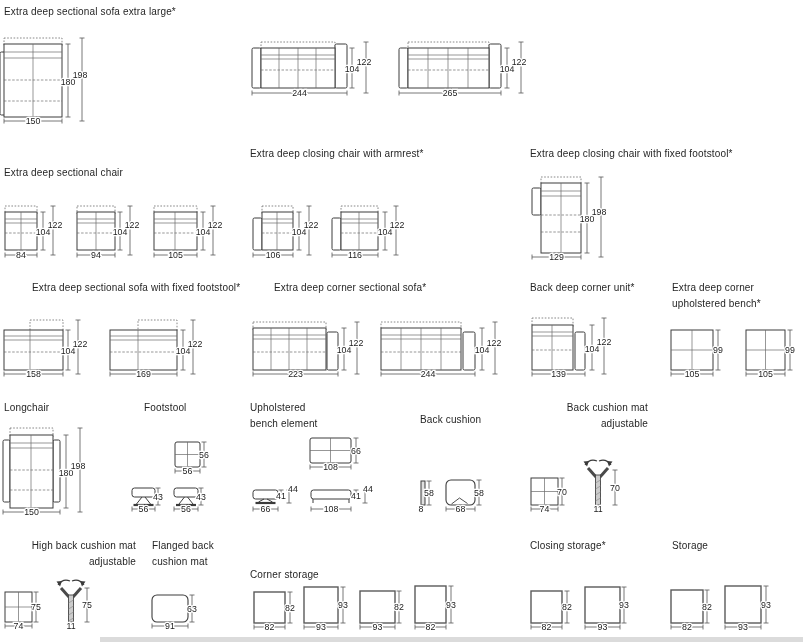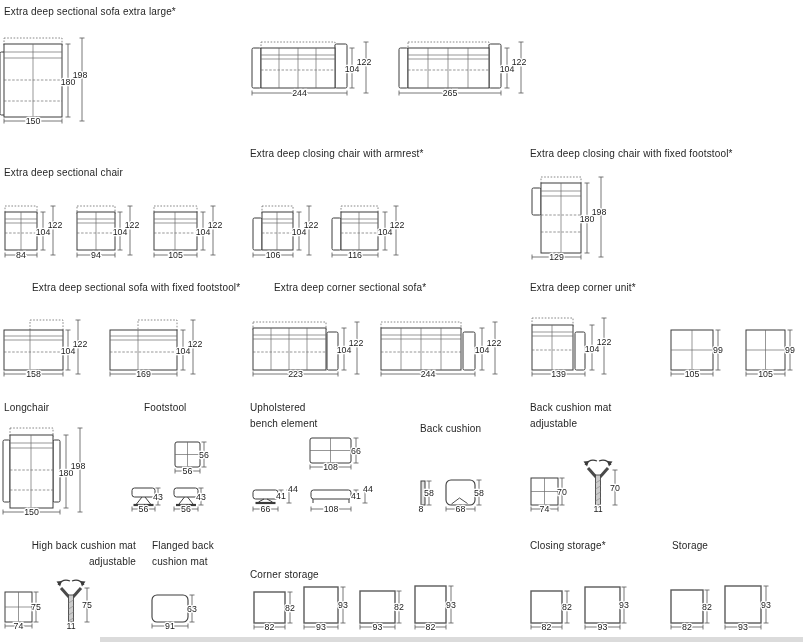--- a/index.html
+++ b/index.html
@@ -20,27 +20,28 @@
 <div id="sheet">
 
   <div class="sec-title" style="left:4px;top:4px;">Extra deep sectional sofa extra large*</div>
 
   <div class="sec-title" style="left:4px;top:146px;margin-top:19px;">Extra deep sectional chair</div>
   <div class="sec-title" style="left:250px;top:146px;">Extra deep closing chair with armrest*</div>
   <div class="sec-title" style="left:530px;top:146px;">Extra deep closing chair with fixed footstool*</div>
 
   <div class="sec-title" style="left:4px;top:280px;margin-left:28px;">Extra deep sectional sofa with fixed footstool*</div>
   <div class="sec-title" style="left:250px;top:280px;padding-left:24px;">Extra deep corner sectional sofa*</div>
-  <div class="sec-title" style="left:530px;top:280px;">Extra deep corner unit*</div>
+  <div class="sec-title" style="left:530px;top:280px;">Back deep corner unit*</div>
+  <div class="sec-title" style="left:672px;top:280px;max-width:112px;">Extra deep corner upholstered bench*</div>
 
   <div class="sec-title" style="left:4px;top:400px;">Longchair</div>
   <div class="sec-title" style="left:144px;top:400px;">Footstool</div>
   <div class="sec-title" style="left:250px;top:400px;max-width:82px;">Upholstered bench element</div>
-  <div class="sec-title" style="left:420px;top:421px;">Back cushion</div>
-  <div class="sec-title" style="left:530px;top:400px;max-width:118px;">Back cushion mat adjustable</div>
+  <div class="sec-title" style="left:420px;top:412px;">Back cushion</div>
+  <div class="sec-title" style="left:530px;top:400px;max-width:118px;text-align:right;">Back cushion mat adjustable</div>
 
   <div class="sec-title" style="left:4px;top:538px;max-width:132px;text-align:right;">High back cushion mat adjustable</div>
   <div class="sec-title" style="left:152px;top:538px;max-width:82px;">Flanged back cushion mat</div>
   <div class="sec-title" style="left:250px;top:538px;margin-top:29px;">Corner storage</div>
   <div class="sec-title" style="left:530px;top:538px;">Closing storage*</div>
   <div class="sec-title" style="left:672px;top:538px;">Storage</div>
 
   <svg id="canvas" width="803" height="642" viewBox="0 0 803 642">
       <g>
         <rect x="4" y="38" width="58" height="8" stroke="#6a6a6a" stroke-width="0.8" fill="none" stroke-dasharray="1.6 1.6"></rect>

